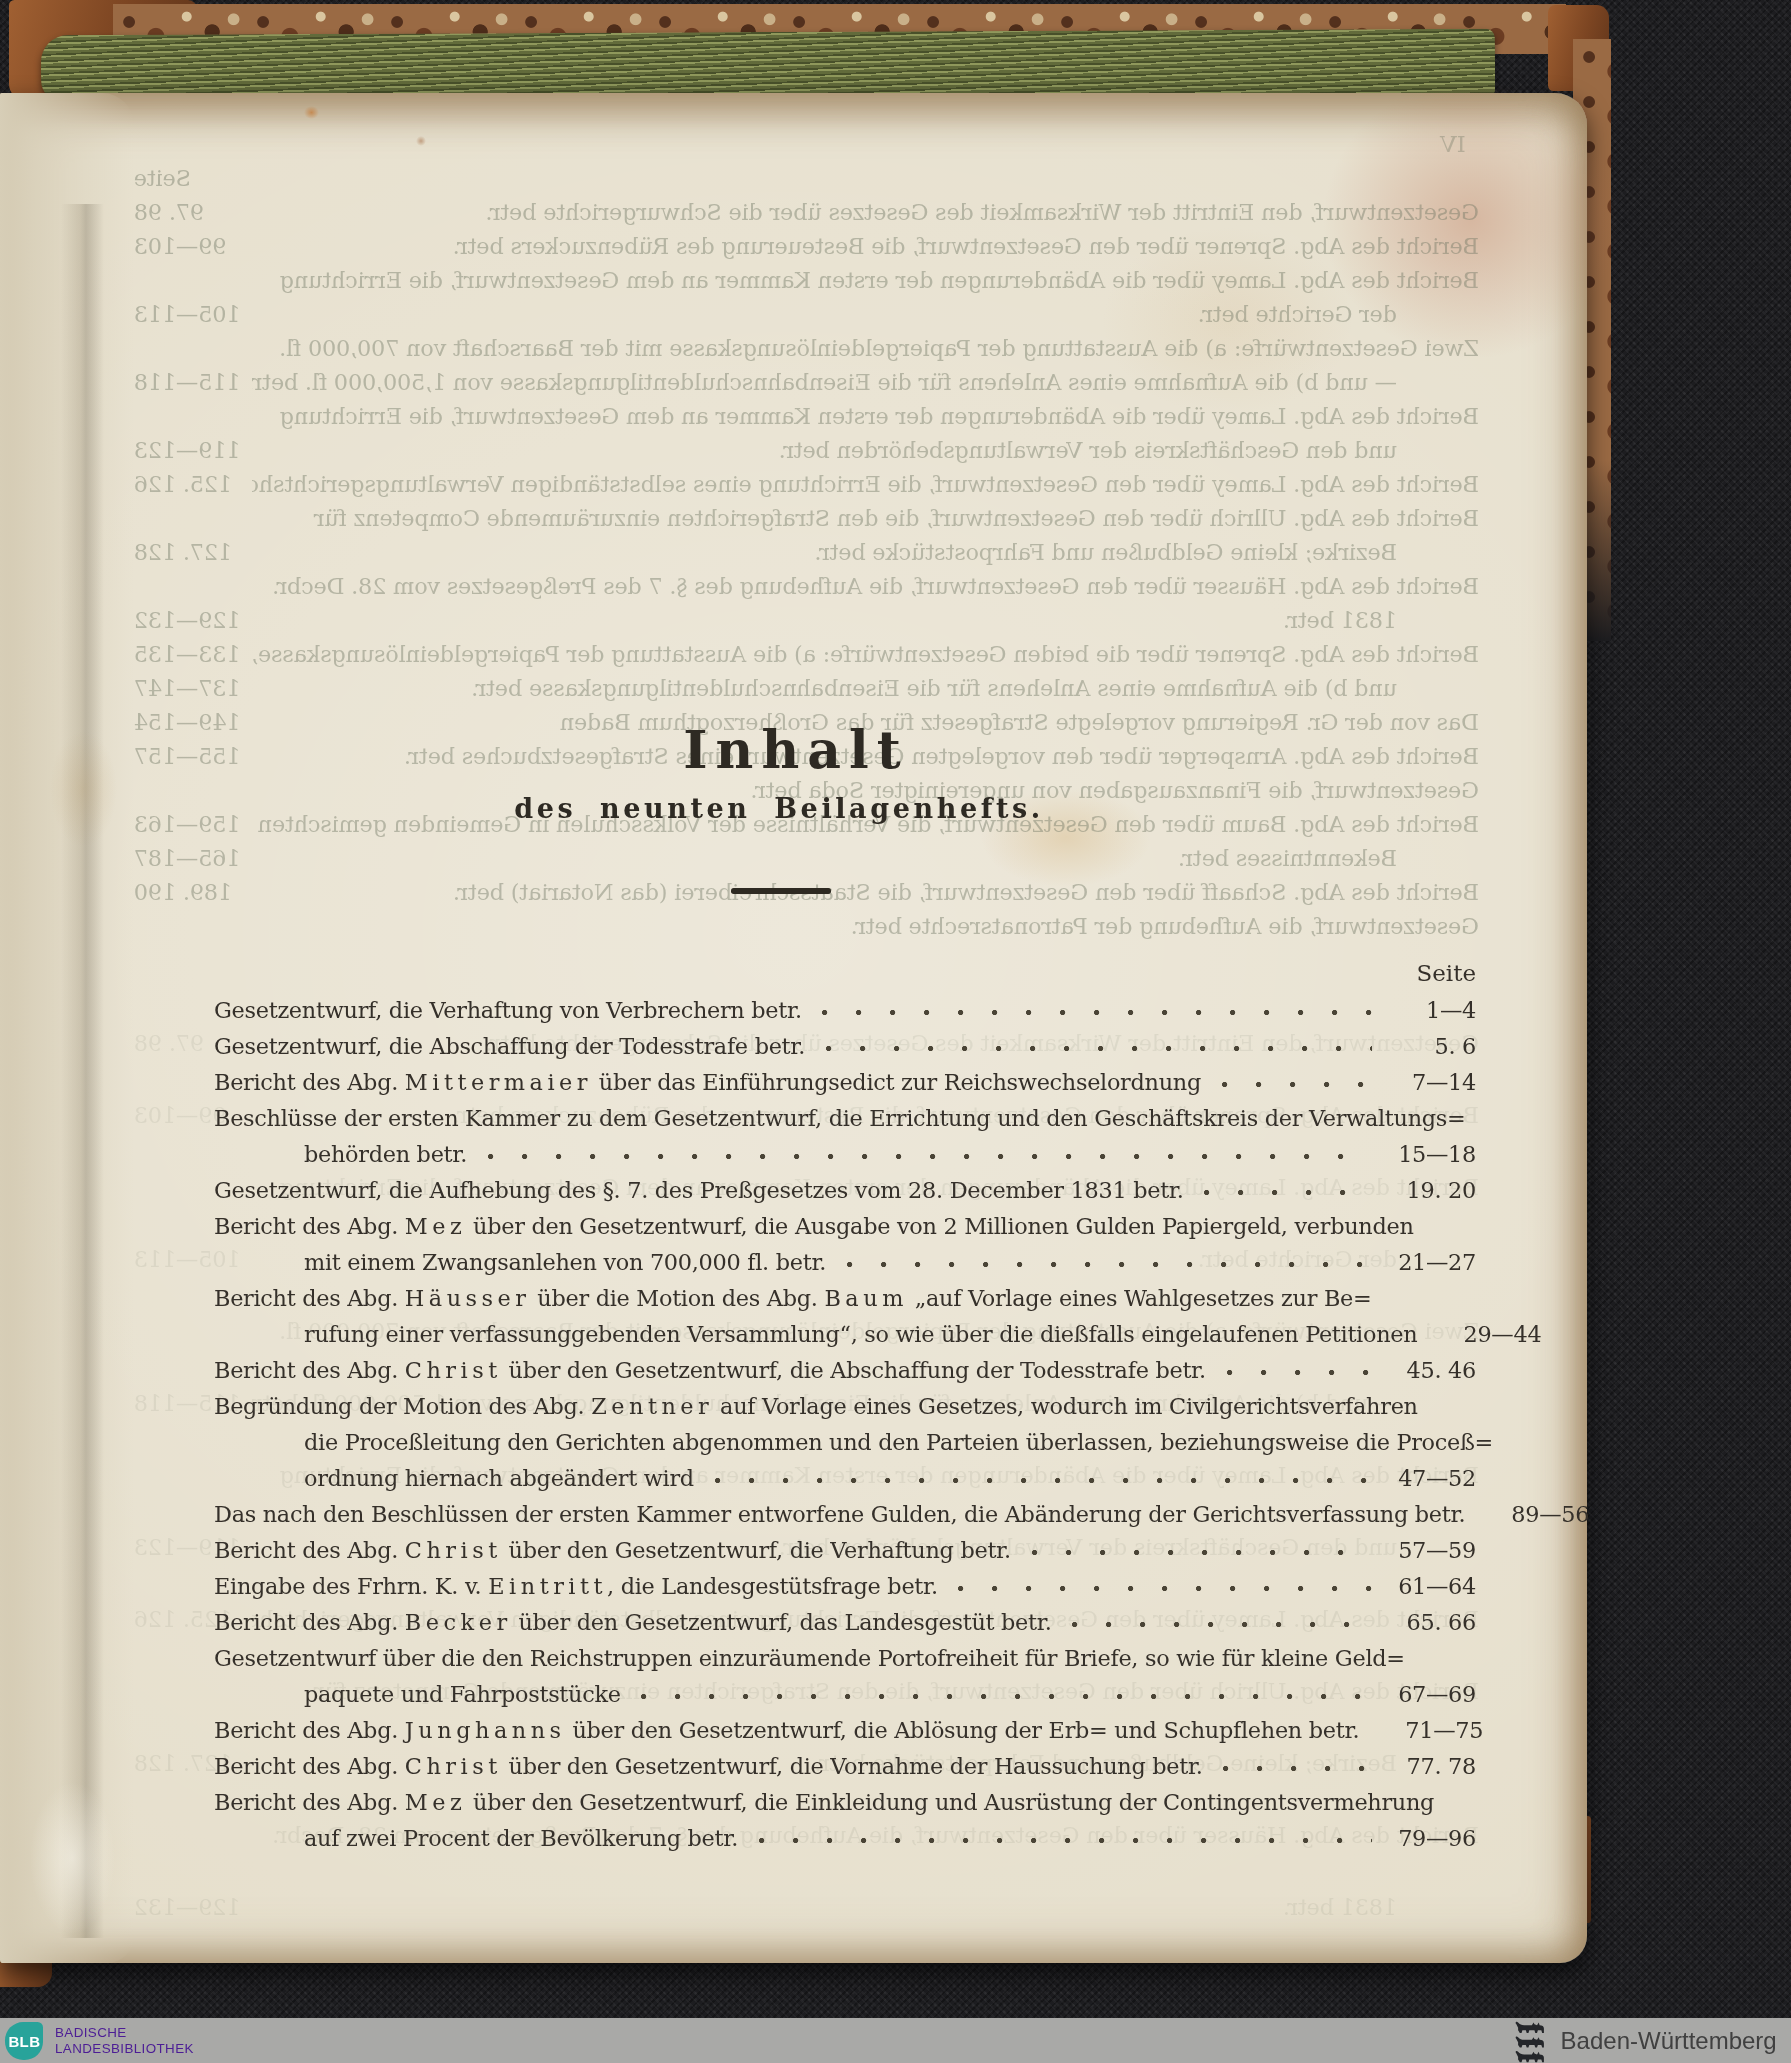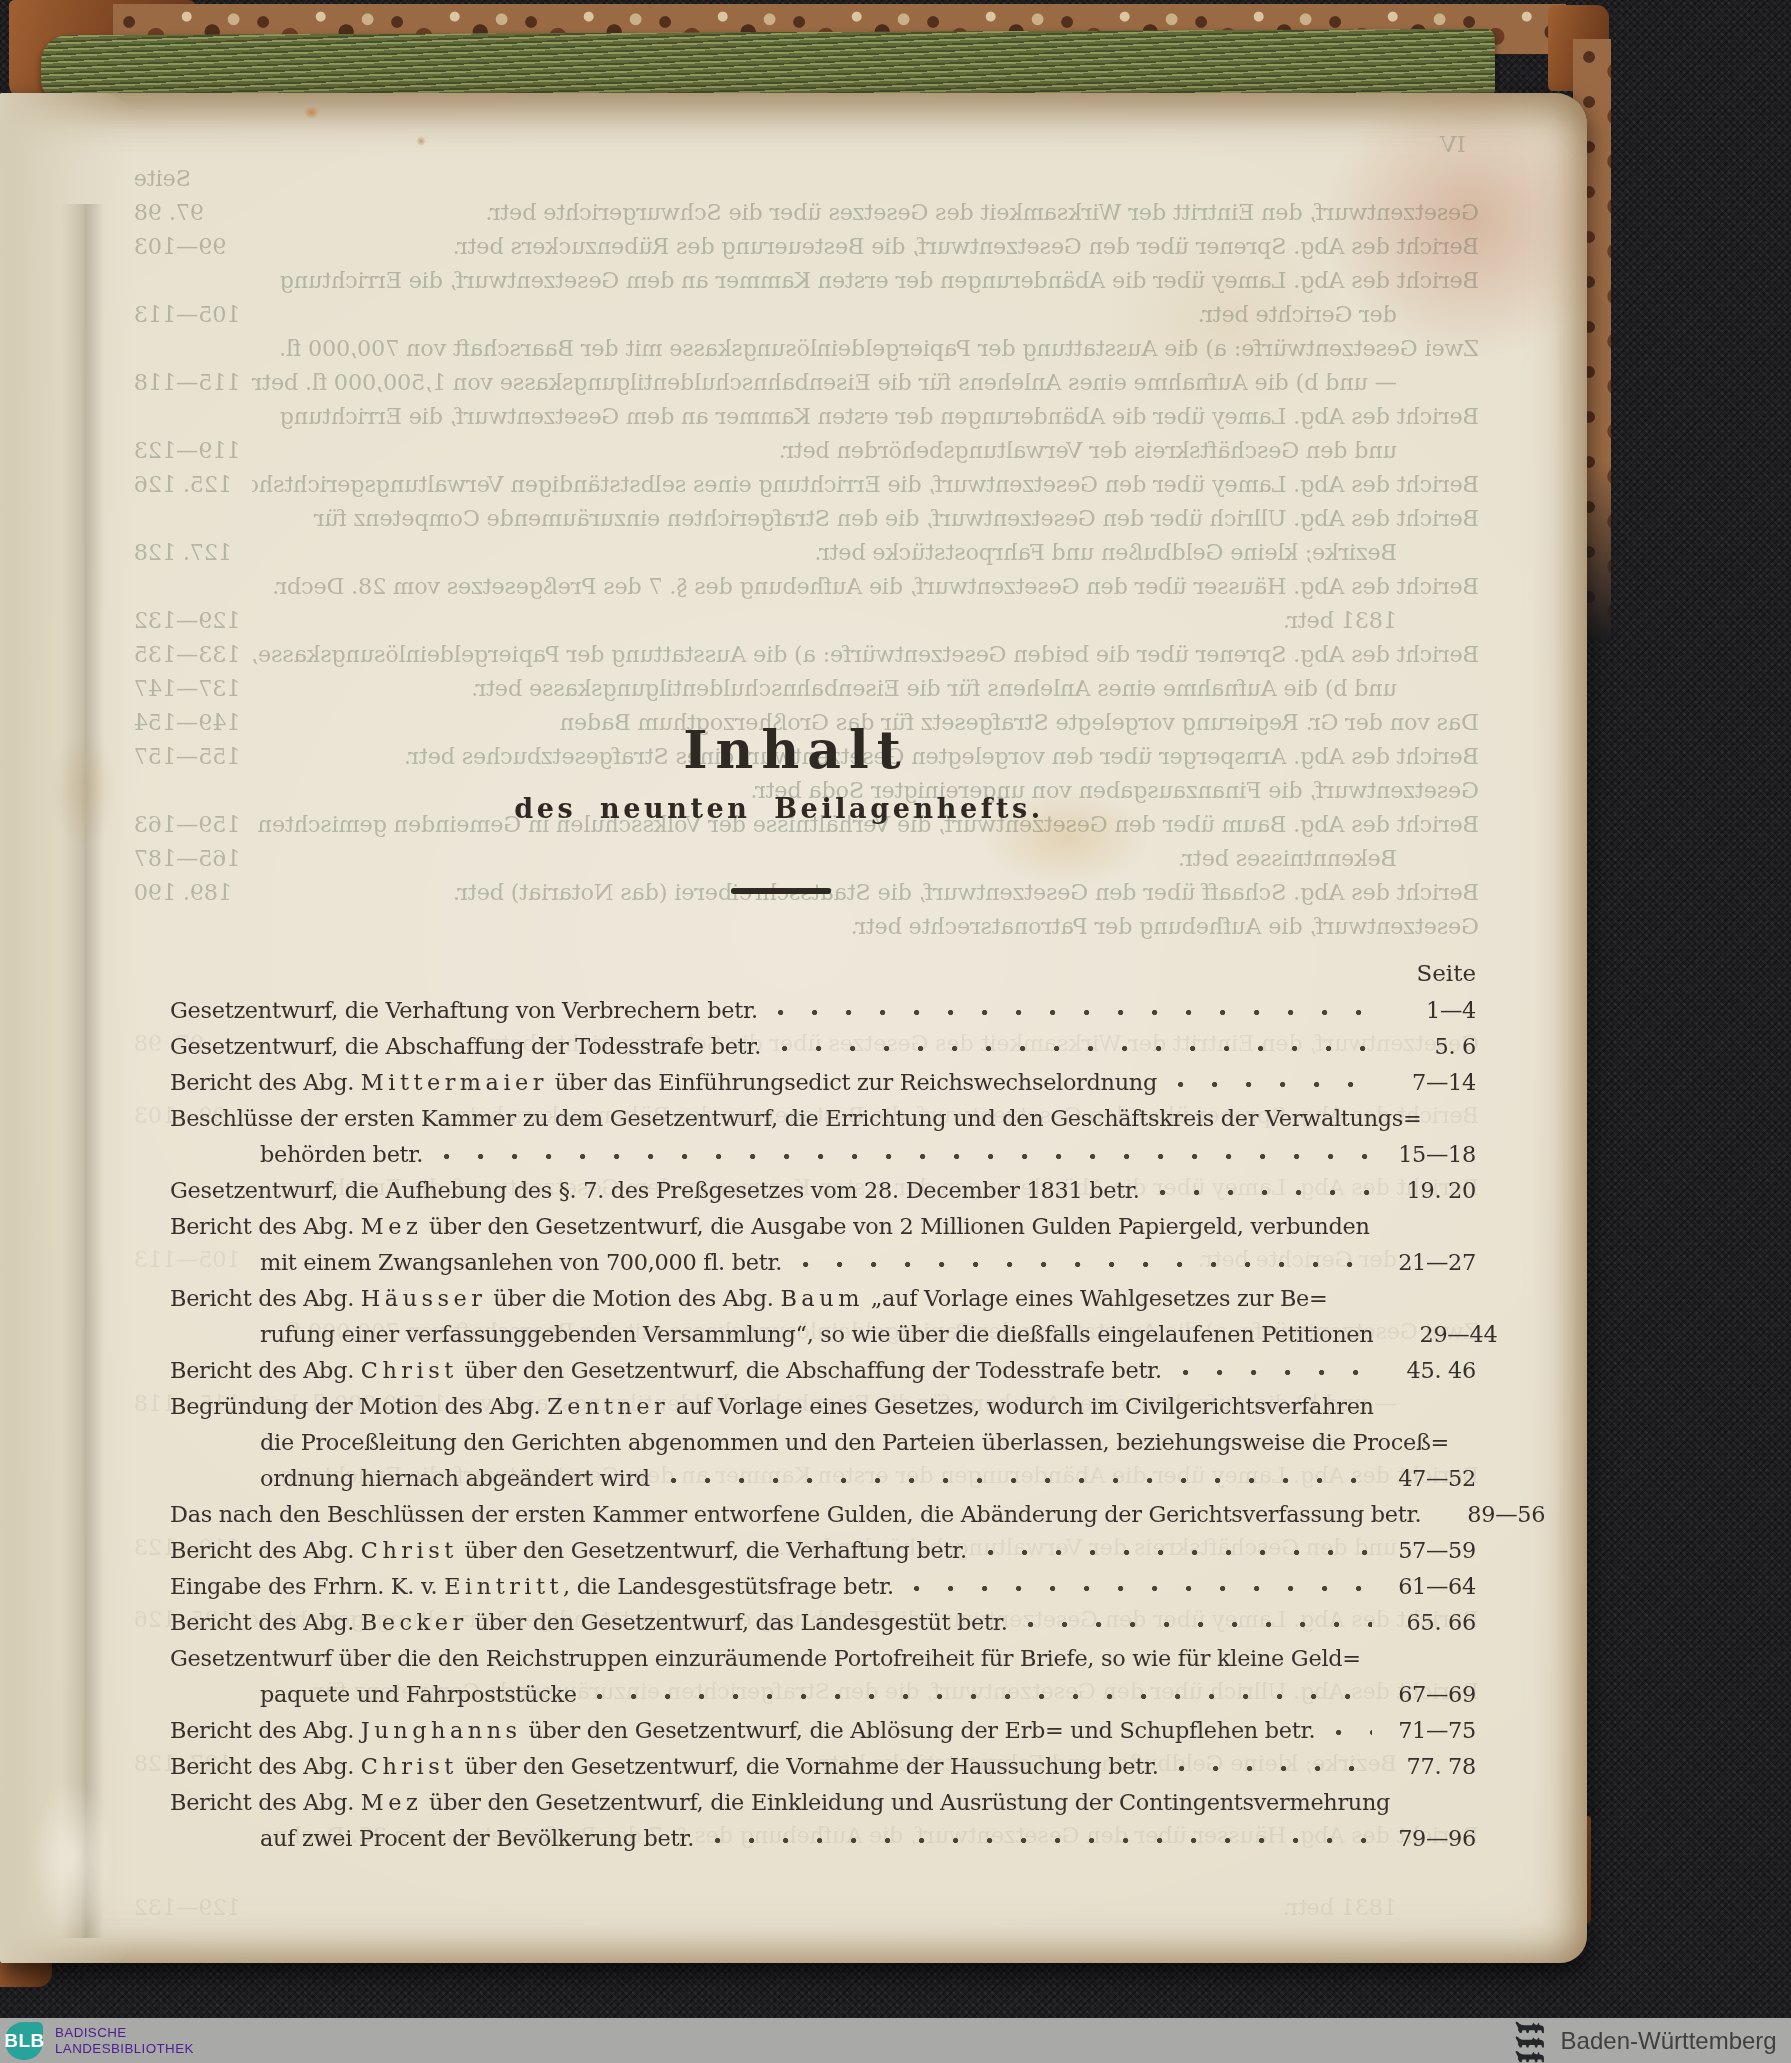--- a/index.html
+++ b/index.html
@@ -81,35 +81,35 @@
   
   .title{position:absolute;left:170px;top:609px;width:1218px;margin:17px;text-align:center;
       font-size:52px;font-weight:bold;letter-spacing:8px;color:#2e2a23;}
   .subtitle{position:absolute;left:170px;top:700px;width:1218px;text-align:center;
       font-size:27px;font-weight:bold;letter-spacing:3.6px;word-spacing:10.7px;color:#2e2a23;}
   .rule{position:absolute;left:731px;top:795px;width:100px;height:6.3px;background:#2e2a22;border-radius:2.7px;}
   .seite{position:absolute;left:170px;top:867px;width:1306px;text-align:right;font-size:23px;}
   #toc{position:absolute;left:170px;top:899px;width:1306px;font-size:22.4px;line-height:36px;letter-spacing:-0.3px;}
   .toc-line{display:flex;align-items:baseline;}
   .toc-line.cont{padding-left:90px;}
-  .t-text{white-space:nowrap;}
+  .t-text{white-space:nowrap;margin-left:44px;}
   .sp{letter-spacing:4.5px;}
   .leader{flex:1 1 auto;align-self:center;height:7.2px;margin:5.4px 14.3px 0 19.7px;min-width:0;
       background-image:radial-gradient(circle at 3.6px 3.6px, #4a4436 2.3px, rgba(0,0,0,0) 3px);
       background-size:34px 7.2px;background-repeat:repeat-x;}
   .t-num{min-width:90px;text-align:right;white-space:nowrap;}
 
   
   .footer{position:absolute;left:0;top:2018px;width:1791px;height:46px;background:#a9a9a7;
       display:flex;justify-content:space-between;align-items:center;
       font-family:"Liberation Sans","DejaVu Sans",sans-serif;}
   .f-left{display:flex;align-items:center;gap:11.6px;margin-left:5.4px;}
   .blb-logo{width:38px;height:38px;background:#28a39a;border-radius:48% 5.4px 48% 48%;
       display:flex;align-items:center;justify-content:center;}
-  .blb-logo span{color:#fff;font-weight:bold;font-size:19px;letter-spacing:0.4px;}
+  .blb-logo span{color:#fff;font-weight:bold;font-size:15px;letter-spacing:0.4px;}
   .lib-name{font-size:13.4px;font-weight:normal;color:#4c1d95;line-height:1.22;letter-spacing:0.4px;}
   .f-right{display:flex;align-items:center;gap:12.5px;margin-right:14.3px;}
   .lions{display:block;}
   .state{font-size:24px;color:#404040;}
 </style>
 </head>
 <body>
 
 <div id="stage">
   <div class="bg"></div>

